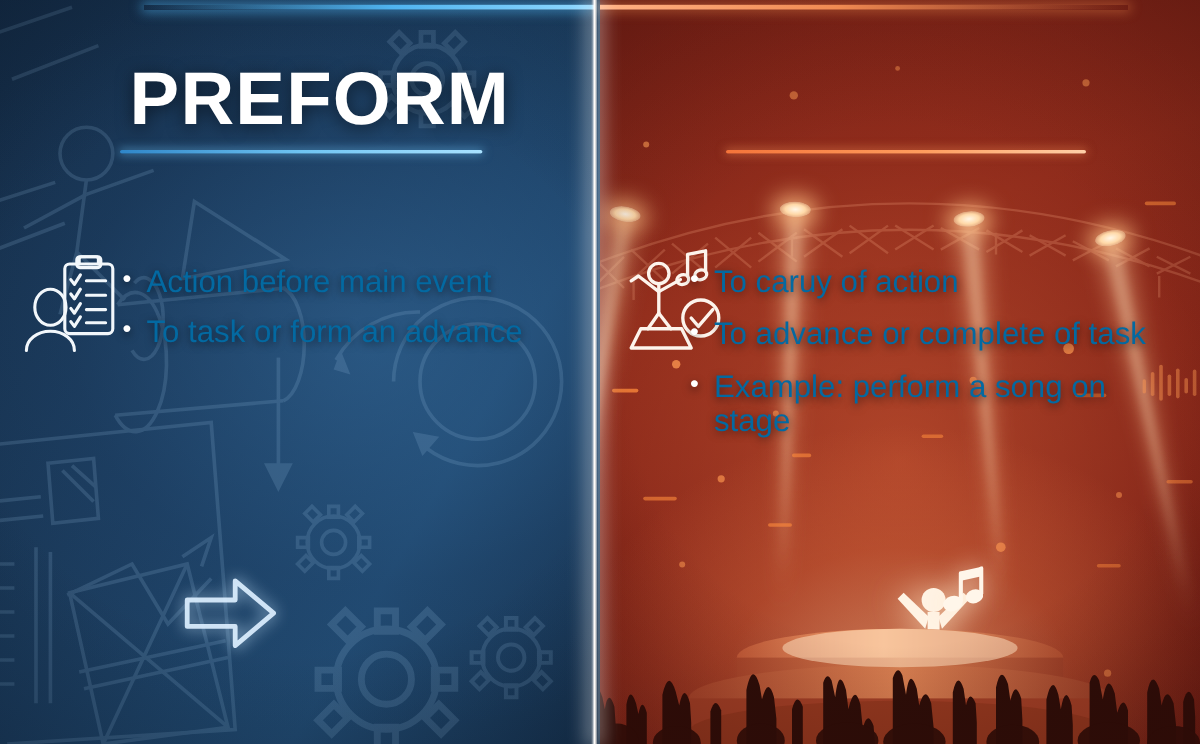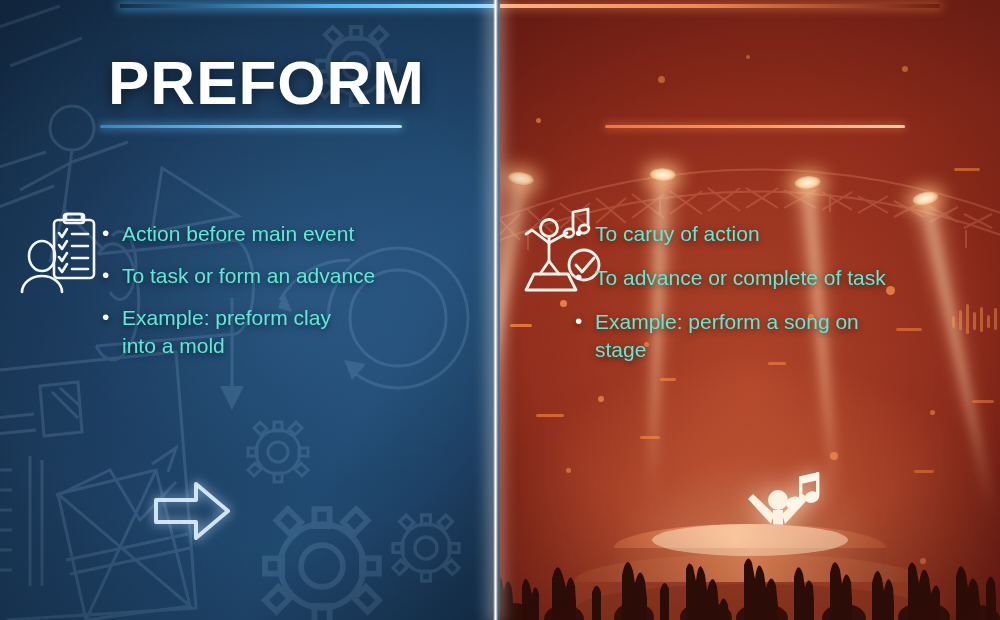--- a/index.html
+++ b/index.html
@@ -117,21 +117,21 @@
   }
 
   .icon-badge { position:absolute; }
   .icon-left  { left:20px; top:212px; width:82px; height:82px; }
   .icon-right { left:518px; top:206px; width:92px; height:88px; }
 
   .bullets { position:absolute; list-style:none; }
   .bullets-left  { left:100px; top:220px; width:370px; }
   .bullets-right { left:573px; top:220px; width:390px; }
   .bullets li {
-    position:relative; color:#5eead4; font-size:21px; line-height:28px;
+    position:relative; color:#0369a1; font-size:26px; line-height:28px;
     margin-bottom:14px; padding-left:22px;
     text-shadow:0 2px 7px rgba(0,0,0,.55);
     white-space:pre-line;
   }
   .bullets li::before {
     content:"\2022"; position:absolute; left:2px; top:-1px;
     font-size:21px; color:#ffffff;
   }
   .bullets-right li { margin-bottom:16px; }
 </style>
@@ -407,22 +407,20 @@
         <path d="M39 56 l3 4 l5 -8"></path>
 
         <ellipse cx="22" cy="44" rx="13" ry="15"></ellipse>
         <path d="M2 80 a20 16 0 0 1 40 0"></path>
       </g>
     </svg>
 
     <ul class="bullets bullets-left">
       <li>Action before main event</li>
       <li>To task or form an advance</li>
-      <li>Example: preform clay
-into a mold</li>
     </ul>
 
     <div class="title-rule rule-right"></div>
 
     <svg class="icon-badge icon-right" viewBox="0 0 92 88">
       <g fill="none" stroke="#fdf4ec" stroke-width="2.8" stroke-linejoin="round" stroke-linecap="round">
 
         <circle cx="31" cy="22" r="8.5"></circle>
 
         <path d="M31 31 V55"></path>

